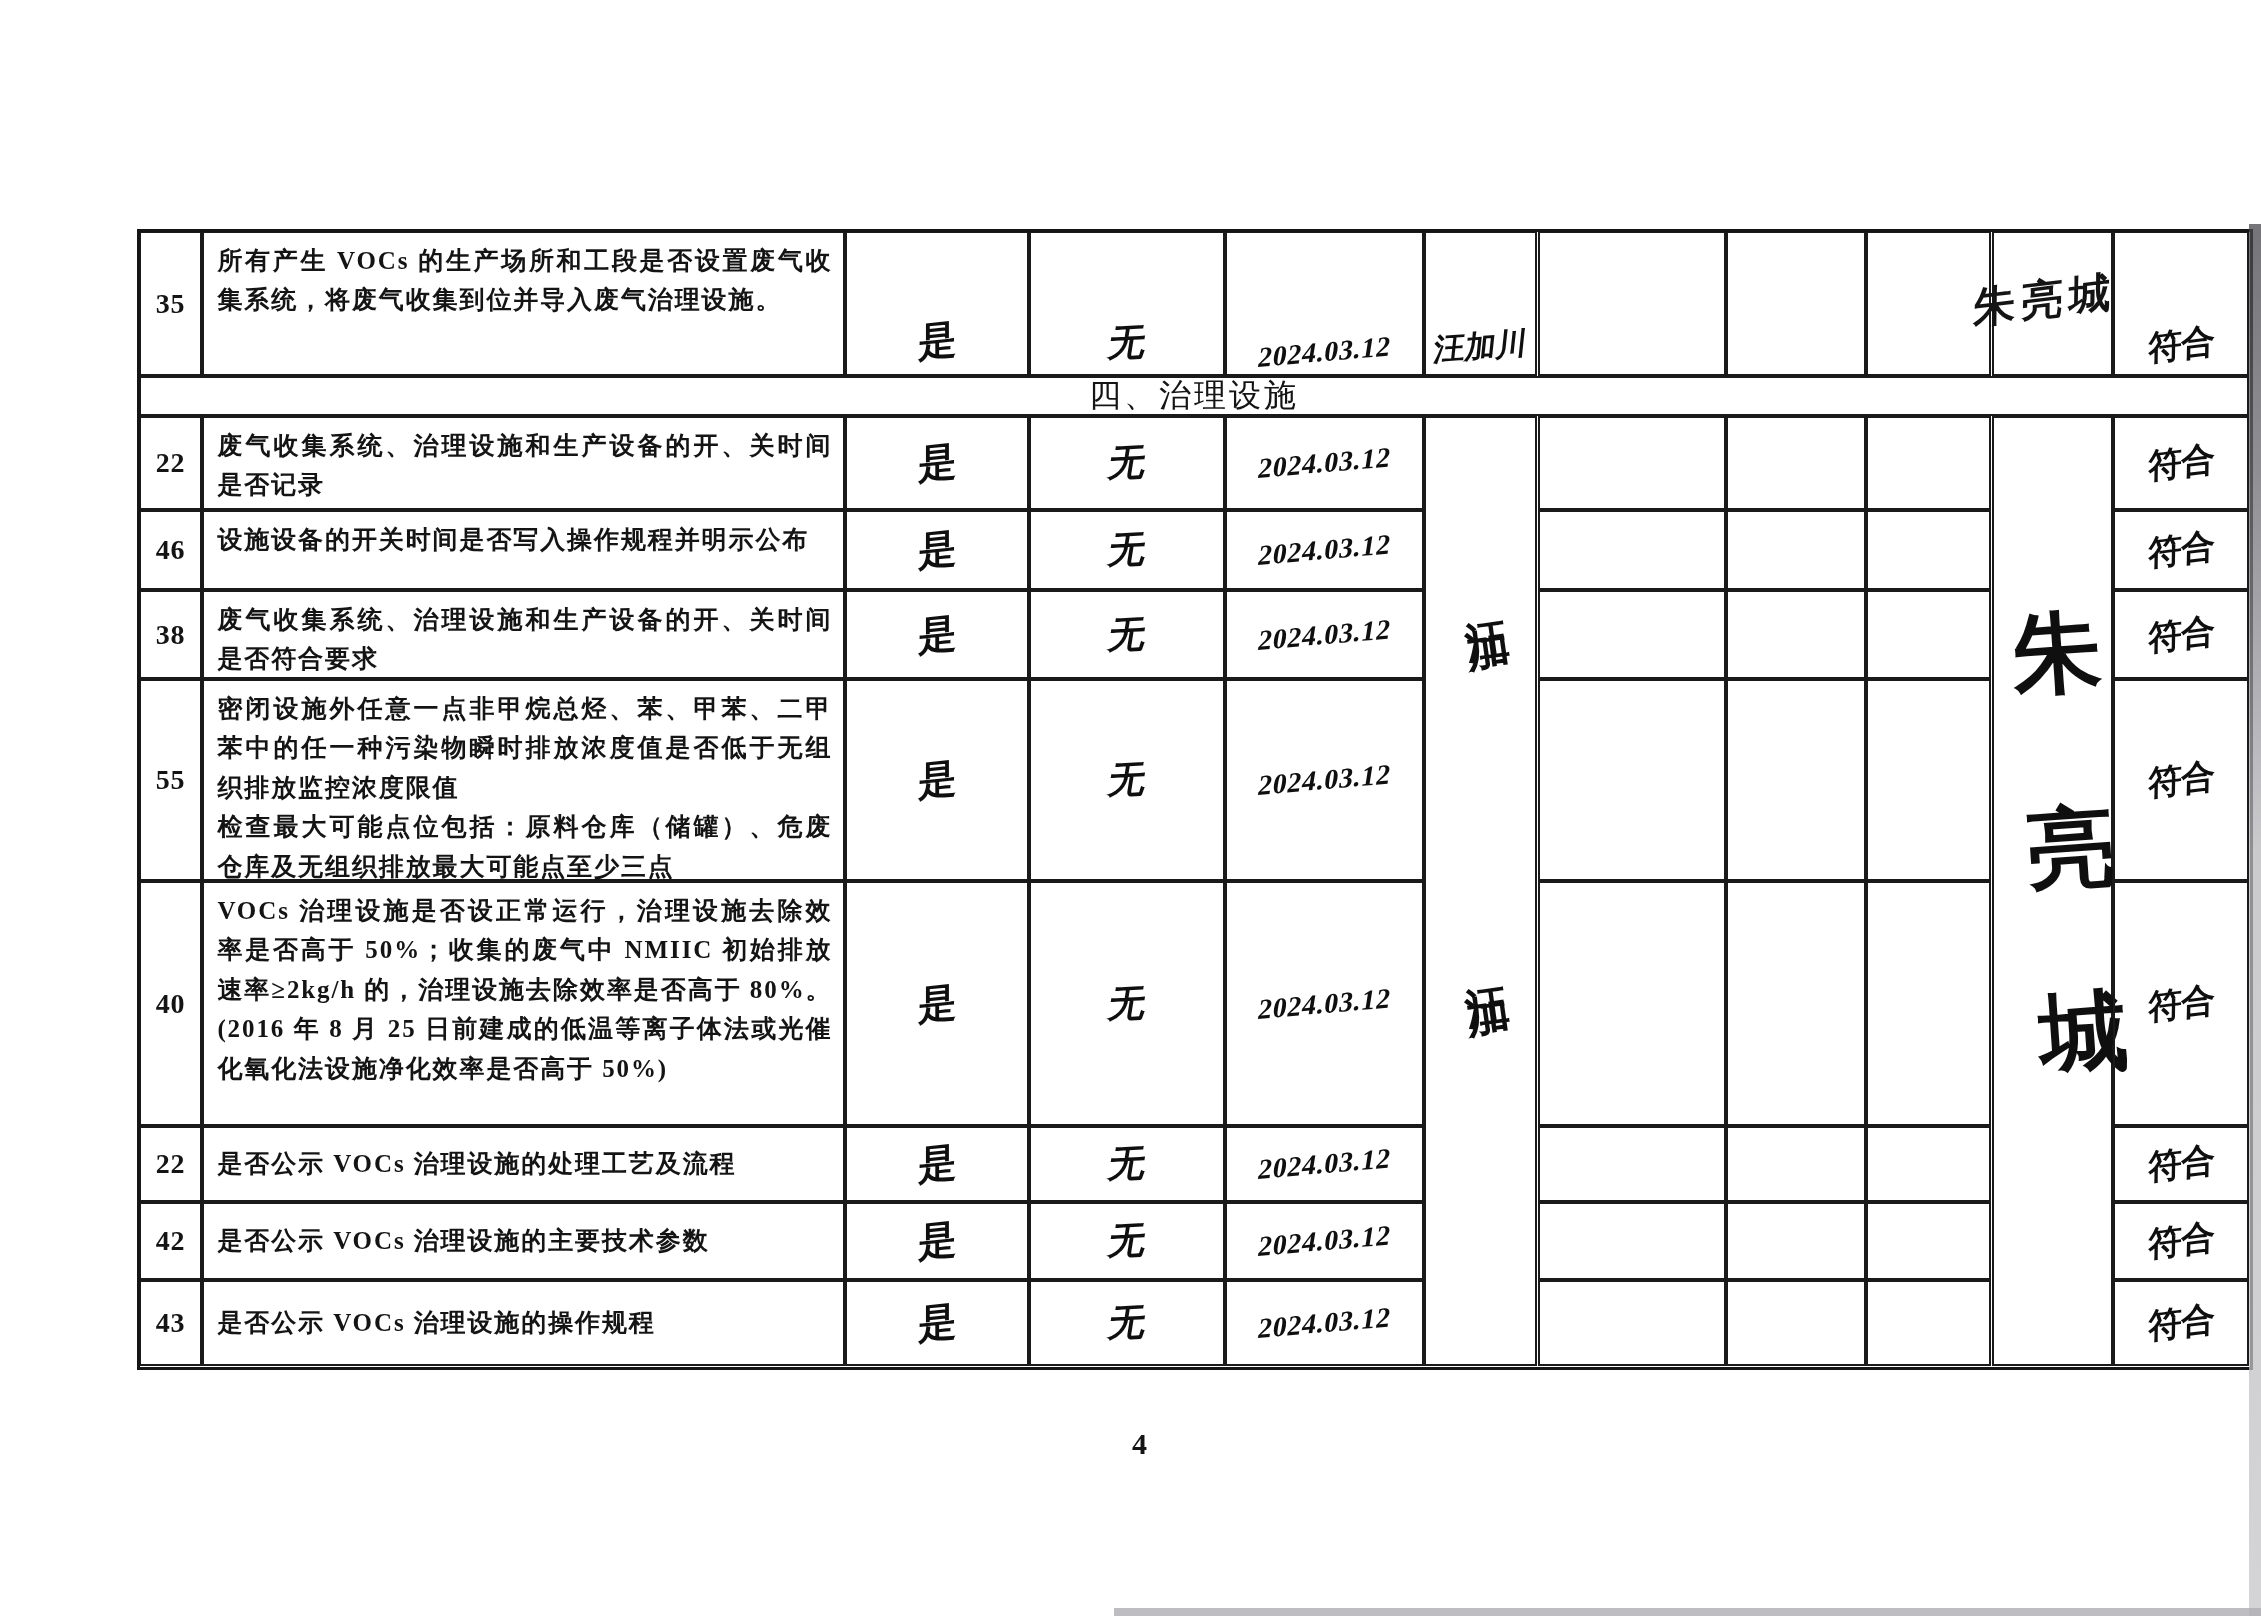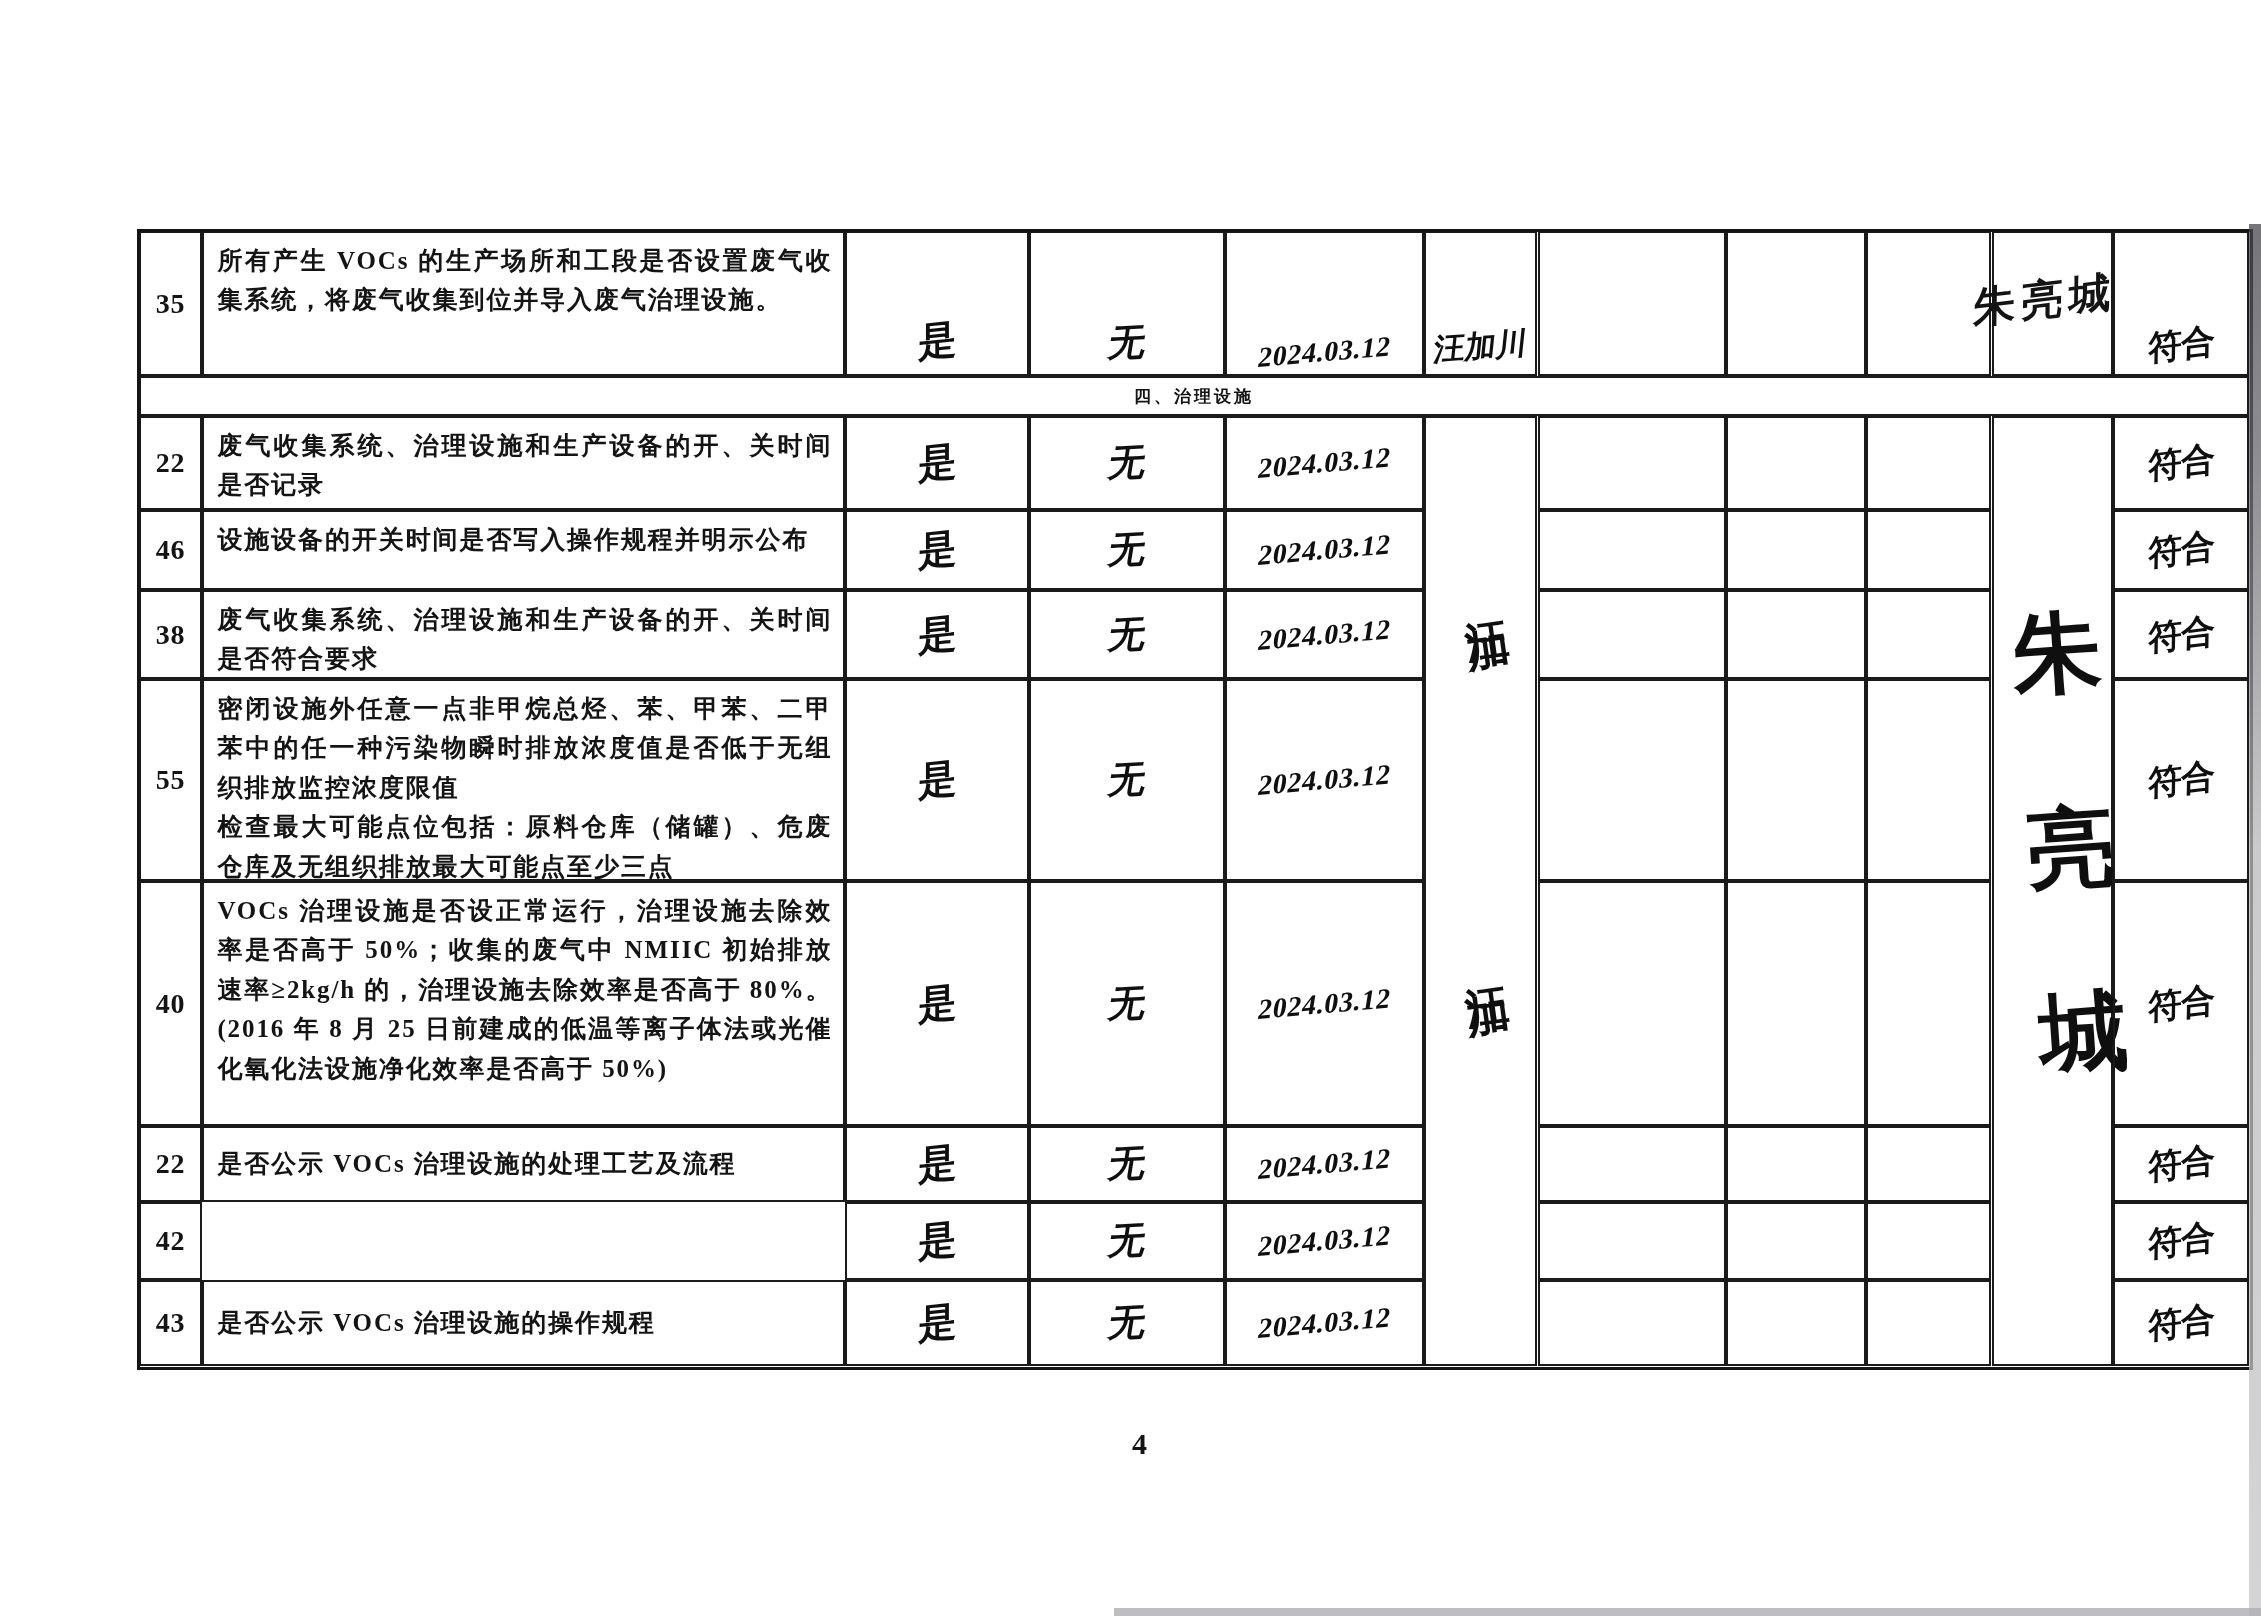--- a/index.html
+++ b/index.html
@@ -20,21 +20,21 @@
   .r39{top:679px;height:202px}.r40{top:881px;height:245px}.r41{top:1126px;height:76px}
   .r42{top:1202px;height:78px}.r43{top:1280px;height:86px}
   .rtall{top:416px;height:950px}
   .secband{left:139px;width:2110px;}
   
   .num{font-size:28px;font-weight:bold;letter-spacing:0.7px;}
   .desc{justify-content:flex-start;align-items:flex-start;padding:7.5px 10.5px 4.5px 13.4px;
         font-size:25px;font-weight:bold;line-height:1.58;letter-spacing:1.9px;
         text-align:justify;white-space:pre-line;}
   .desc-mid{align-items:center;padding-top:0;padding-bottom:0;}
-  .sechead{font-size:17px;font-weight:bold;letter-spacing:3px;}
+  .sechead{font-size:32px;font-weight:normal;letter-spacing:3px;}
   
   .hw{font-weight:bold;color:#0f0f0f;white-space:nowrap;}
   .hw-yes{font-size:39px;transform:rotate(-6deg) skewX(-6deg);}
   .hw-none{font-size:37px;transform:rotate(-3deg) skewX(-12deg);}
   .hw-date{font-size:28px;transform:rotate(-5deg) skewX(-14deg);letter-spacing:0.7px;}
   .hw-result{font-size:34px;transform:rotate(-7deg) skewX(-8deg);letter-spacing:-0.7px;}
   .bottom{align-items:flex-end;padding-bottom:6px;}
   .sig-h{font-size:31px;transform:rotate(-4deg) skewX(-10deg);}
   .sig-diag{position:absolute;left:-21px;top:39px;font-size:42px;letter-spacing:6px;
             transform:rotate(-7deg) skewX(-8deg);font-weight:bold;white-space:nowrap;}
@@ -194,20 +194,21 @@
       <span class="hw hw-date">2024.03.12</span>
     </div>
   <div class="cell c7 r41 blank"></div>
   <div class="cell c8 r41 blank"></div>
   <div class="cell c9 r41 blank"></div>
   <div class="cell c11 r41">
       <span class="hw hw-result">符合</span>
     </div>
 
   <div class="cell c1 r42 num">42</div>
+  <div class="cell c2 r42 desc desc-mid">是否公示 VOCs 治理设施的主要技术参数</div>
   <div class="cell c3 r42">
       <span class="hw hw-yes">是</span>
     </div>
   <div class="cell c4 r42">
       <span class="hw hw-none">无</span>
     </div>
   <div class="cell c5 r42">
       <span class="hw hw-date">2024.03.12</span>
     </div>
   <div class="cell c7 r42 blank"></div>

